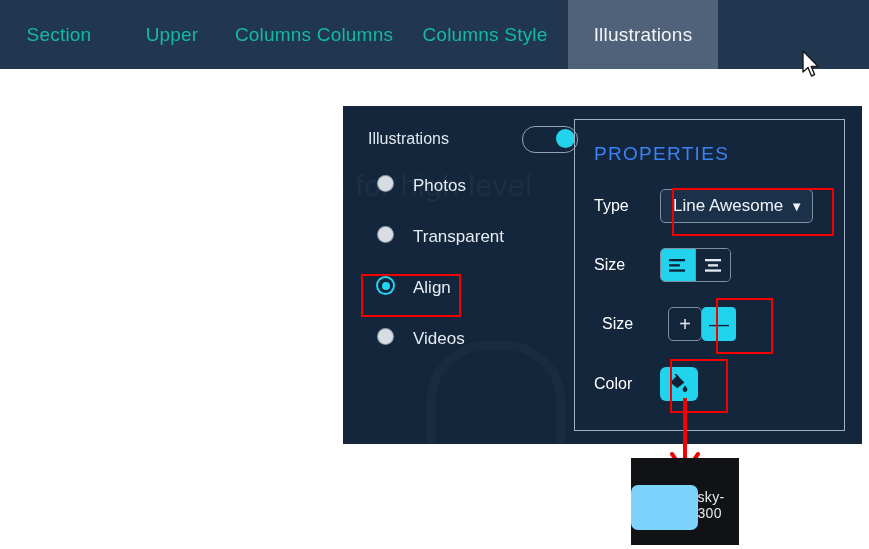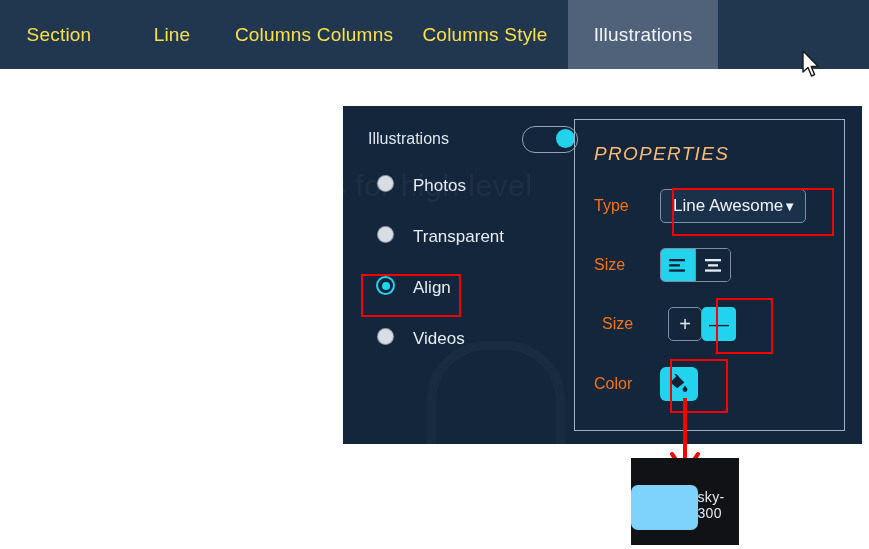--- a/index.html
+++ b/index.html
@@ -23,21 +23,21 @@
     width: 869px;
     height: 69px;
     background: #21374f;
     display: flex;
     align-items: stretch;
   }
   .tab {
     display: flex;
     align-items: center;
     justify-content: center;
-    color: #fde047;
+    color: #14b8a6;
     font-size: 19px;
     letter-spacing: .2px;
     white-space: nowrap;
     height: 100%;
   }
   .tab.t-section       { width: 118px; }
   .tab.t-upper         { width: 108px; }
   .tab.t-colcontent    { width: 176px; }
   .tab.t-colstyle      { width: 166px; }
   .tab.t-buttons       { width: 132px; }
@@ -183,53 +183,53 @@
     top: 13px;
     width: 271px;
     height: 312px;
     border: 1px solid #9fb0c2;
     box-sizing: border-box;
   }
   .props-title {
     position: absolute;
     left: 19px;
     top: 23px;
-    color: #fdba74;
+    color: #3b82f6;
     font-size: 19px;
     letter-spacing: 1.3px;
-    font-style: italic;
   }
   .prop-row {
     position: absolute;
     left: 19px;
     display: flex;
     align-items: center;
     height: 44px;
   }
   .prop-label {
-    color: #f97316;
+    color: #ffffff;
     font-size: 16px;
     width: 66px;
     flex: none;
   }
   .row-type  { top: 64px; }
   .row-align { top: 123px; }
   .row-size  { top: 182px; margin-left: 8px; }
   .row-color { top: 242px; }
 
   .select {
     height: 34px;
     padding: 0 9px 0 12px;
     border: 1px solid #7e8fa2;
     border-radius: 5px;
     background: #1b3149;
     color: #eef3f8;
     font-size: 17px;
     display: flex;
     align-items: center;
+    gap: 7px;
     box-sizing: border-box;
   }
   .select .chev {
     font-size: 13px;
     line-height: 1;
   }
   .redbox.type-box {
     left: 78px; top: 4px; width: 158px; height: 44px;
   }
 
@@ -323,21 +323,21 @@
   }
 </style>
 </head>
 <body>
 
 <div class="tabbar">
   <div class="tab t-section">
     <span>Section</span>
   </div>
   <div class="tab t-upper">
-    <span>Line</span>
+    <span>Upper</span>
   </div>
   <div class="tab t-colcontent">
     <span>Columns Columns</span>
   </div>
   <div class="tab t-colstyle">
     <span>Columns Style</span>
   </div>
   <div class="tab t-illustrations">
     <span>Illustrations</span>
   </div>

